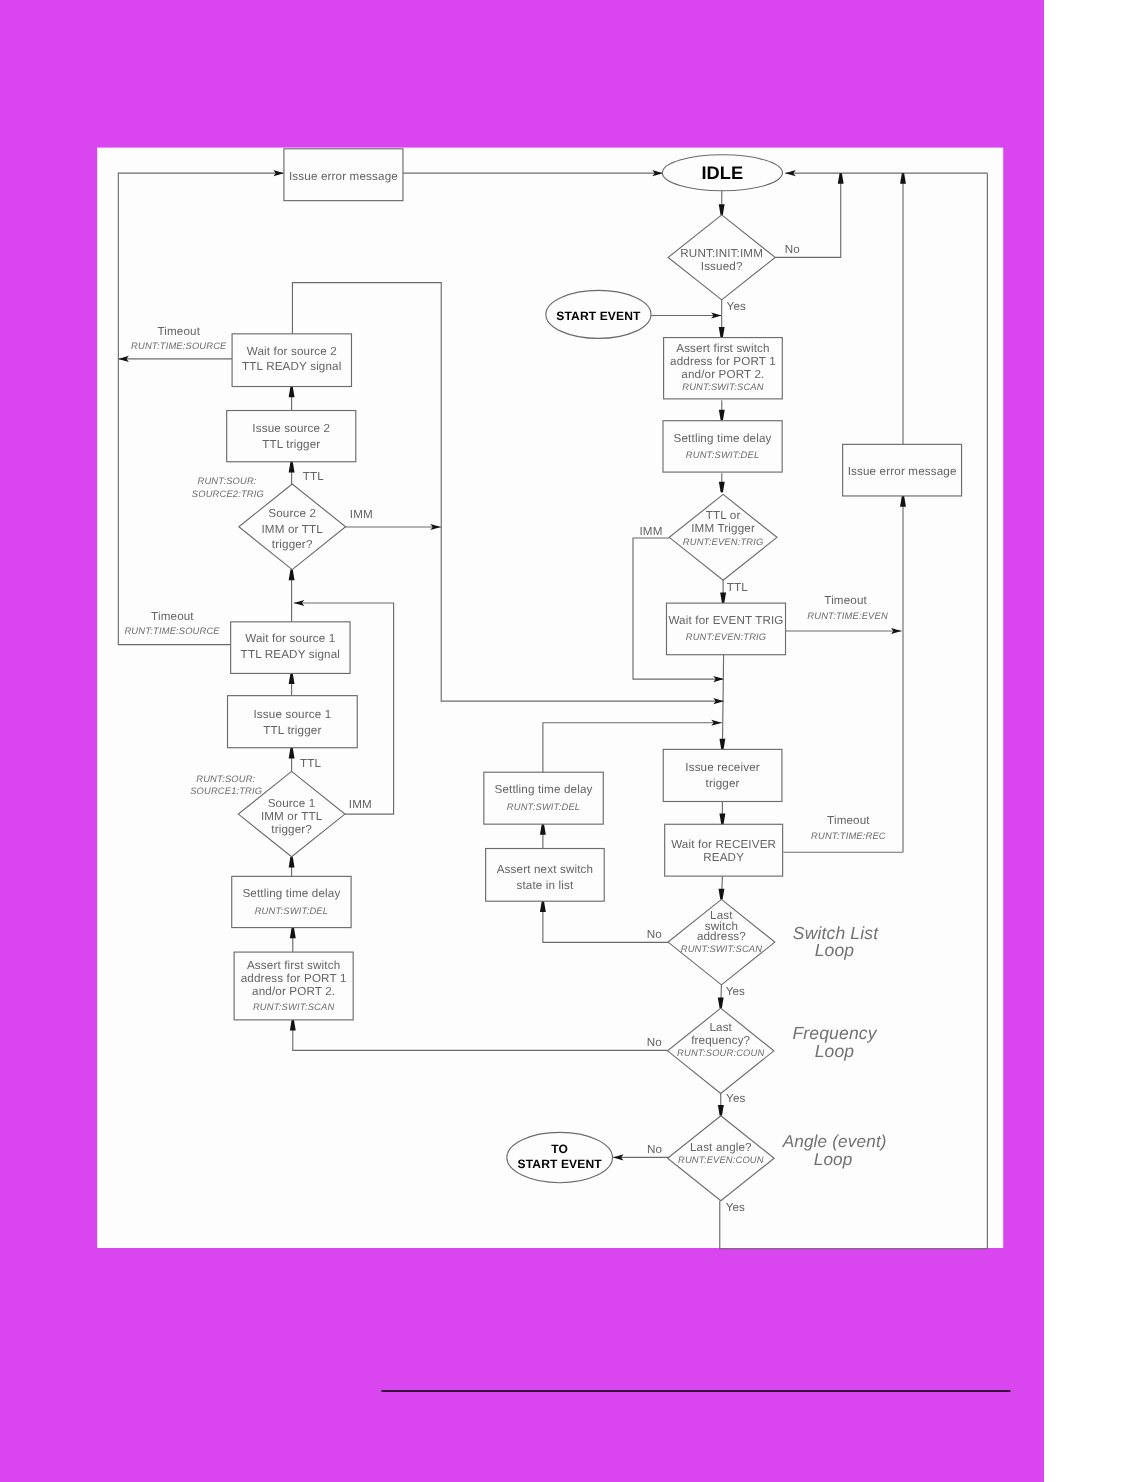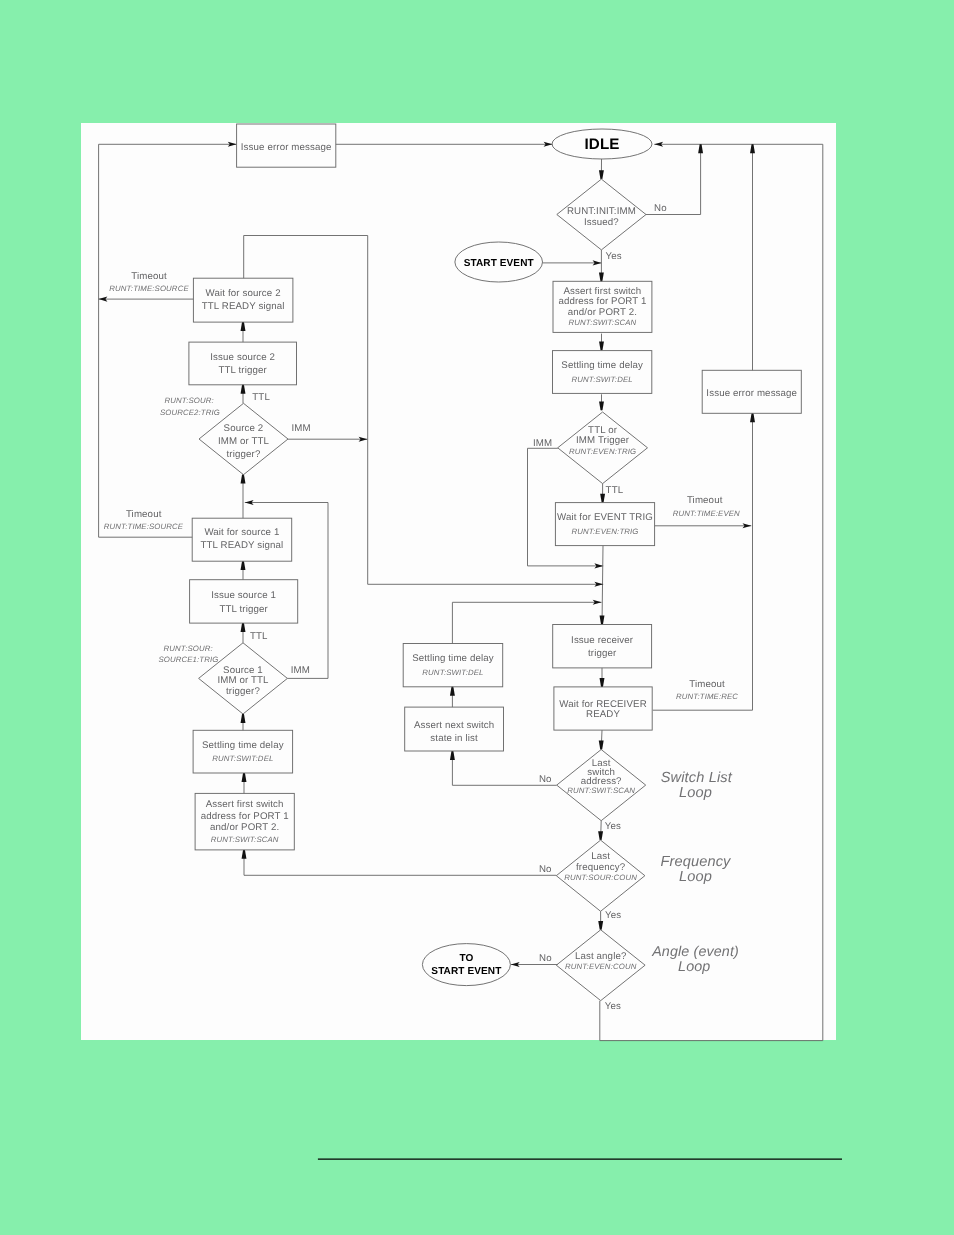--- a/index.html
+++ b/index.html
@@ -1,20 +1,20 @@
 <!DOCTYPE html>
 <html><head>
 <meta charset="utf-8">
 <title>Flowchart</title>
 <style>
   html,body{margin:0;padding:0;background:#ffffff;}
   body{width:954px;height:1235px;overflow:hidden;
        font-family:"Liberation Sans",sans-serif;
        -webkit-font-smoothing:antialiased;}
-  #page{position:relative;width:954px;height:1235px;background:#86efac;}
+  #page{position:relative;width:870px;height:1235px;background:#d946ef;}
   svg{display:block;}
   .shape{fill:none;stroke:#6b6b6b;stroke-width:0.95;}
   .ln{fill:none;stroke:#6b6b6b;stroke-width:0.95;}
   .arrowhead{fill:#121212;stroke:none;}
   .tx{fill:#636365;font-family:"Liberation Sans",sans-serif;text-anchor:middle;
       letter-spacing:0.13px;text-rendering:geometricPrecision;}
   .it{font-style:italic;fill:#6d6d6f;}
   .bd{font-weight:bold;fill:#000000;letter-spacing:0.1px;}
   .loopl{font-style:italic;fill:#727274;}
   .plate{fill:#fdfdfd;stroke:none;}

